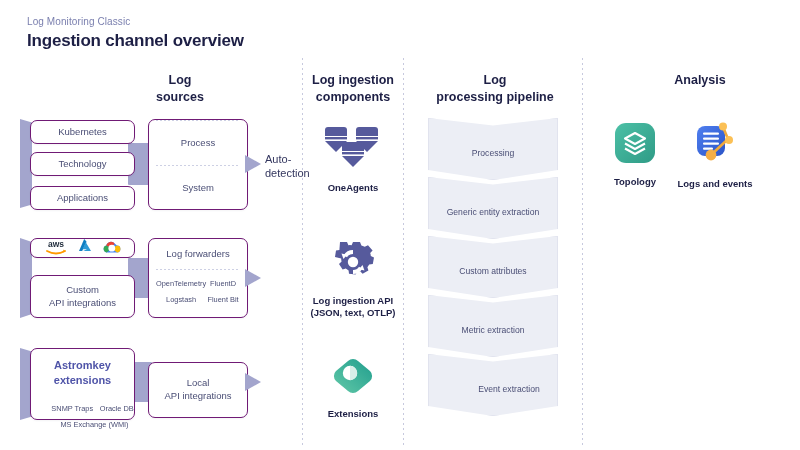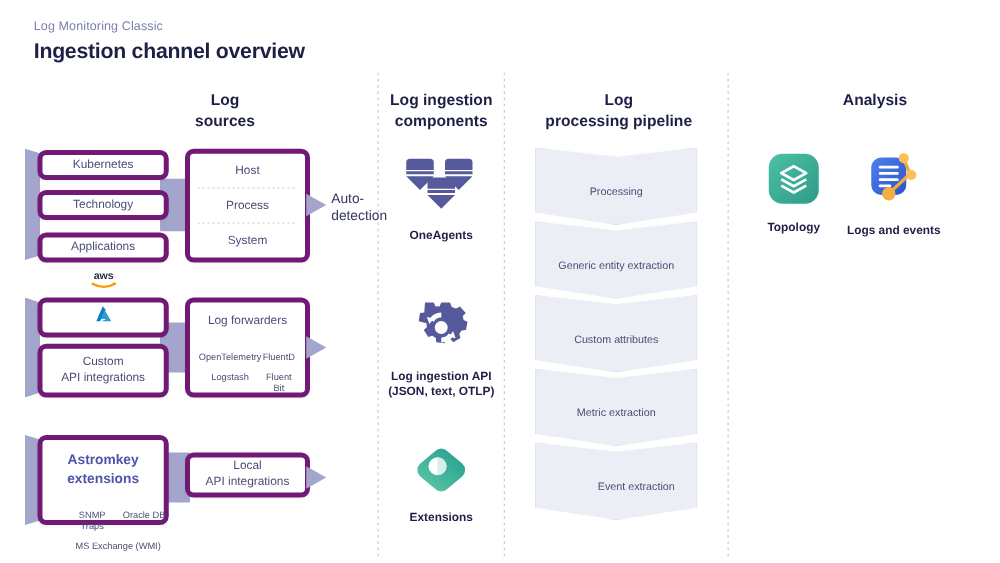--- a/index.html
+++ b/index.html
@@ -30,21 +30,21 @@
 
   
   .col-head {
     position: absolute; text-align: center;
     font-size: 12.5px; font-weight: bold; color: #1d1f45; line-height: 1.35;
   }
 
   
   .card {
     position: absolute; background: #ffffff;
-    border: 4px solid #701a75; border-radius: 7px;
+    border: 1px solid #701a75; border-radius: 7px;
     display: flex; flex-direction: column;
     align-items: center; justify-content: center;
     font-size: 9.5px; color: #4a4e75; text-align: center;
     box-shadow: 0 1px 2px rgba(35,38,80,.05);
   }
   .card .label { line-height: 1.35; }
 
   
   .bar {
     position: absolute; background: #a3a5cd; border-radius: 1px;
@@ -139,43 +139,40 @@
     <div class="label">Kubernetes</div>
   </div>
   <div class="card" style="left:30px; top:152px; width:105px; height:24px;">
     <div class="label">Technology</div>
   </div>
   <div class="card" style="left:30px; top:186px; width:105px; height:24px;">
     <div class="label">Applications</div>
   </div>
 
   <div class="card" style="left:148px; top:119px; width:100px; height:91px; justify-content:space-between; padding:0;">
-    <div style="flex:1; display:flex; align-items:center; justify-content:center; width:100%;">
-      <span>Host</span>
-    </div>
     <div class="dotsep"></div>
     <div style="flex:1; display:flex; align-items:center; justify-content:center; width:100%;">
       <span>Process</span>
     </div>
     <div class="dotsep"></div>
     <div style="flex:1; display:flex; align-items:center; justify-content:center; width:100%;">
       <span>System</span>
     </div>
   </div>
 
   <div class="arrow" style="left:245px; top:155px;"></div>
   <div class="autodet" style="left:265px; top:152px;">
     <div>Auto-</div>
     <div>detection</div>
   </div>
 
   <div class="bar-left" style="left:20px; top:238px; width:12px; height:80px; clip-path:polygon(0 0,100% 5%,100% 95%,0 100%);"></div>
   <div class="bar" style="left:128px; top:258px; width:24px; height:40px;"></div>
 
-  <div class="card" style="left:30px; top:238px; width:105px; height:32px; flex-direction:column; gap:9px;">
+  <div class="card" style="left:30px; top:238px; width:105px; height:20px; flex-direction:row; gap:9px;">
 
     <span style="display:inline-block; line-height:1;">
       <svg width="24" height="18" viewBox="0 0 24 18">
         <text x="12" y="9" text-anchor="middle" font-family="Liberation Sans, sans-serif" font-size="8.5" font-weight="bold" fill="#232f3e">aws</text>
         <path d="M3 13 Q12 18 21 13" stroke="#ff9900" stroke-width="1.8" fill="none" stroke-linecap="round"></path>
         <path d="M19.4 11.6 L21.6 13.2 L19.2 14.4 Z" fill="#ff9900"></path>
       </svg>
     </span>
 
     <span style="display:inline-block; line-height:1;">
@@ -220,21 +217,21 @@
   <div class="card" style="left:30px; top:348px; width:105px; height:72px; justify-content:flex-start; padding-top:9px;">
     <div class="label" style="font-weight:bold; color:#4f54a8; font-size:11px; margin-bottom:7px;">Astromkey extensions</div>
     <div class="dotsep" style="width:86%;"></div>
     <div class="minigrid" style="margin-top:9px;margin-left:24px;">
       <div>SNMP Traps</div>
       <div>Oracle DB</div>
       <div class="full">MS Exchange (WMI)</div>
     </div>
   </div>
 
-  <div class="card" style="left:148px; top:362px; width:100px; height:36px;">
+  <div class="card" style="left:148px; top:362px; width:100px; height:56px;">
     <div class="label">Local</div>
     <div class="label">API integrations</div>
   </div>
 
   <div class="arrow" style="left:245px; top:373px;"></div>
 
   <div class="iconitem" style="left:303px; top:125px;">
     <svg width="62" height="46" viewBox="0 0 62 46">
       <g fill="#565a9c">
         <path d="M6 2 h16 a3 3 0 0 1 3 3 v6 h-22 v-6 a3 3 0 0 1 3 -3 z"></path>

